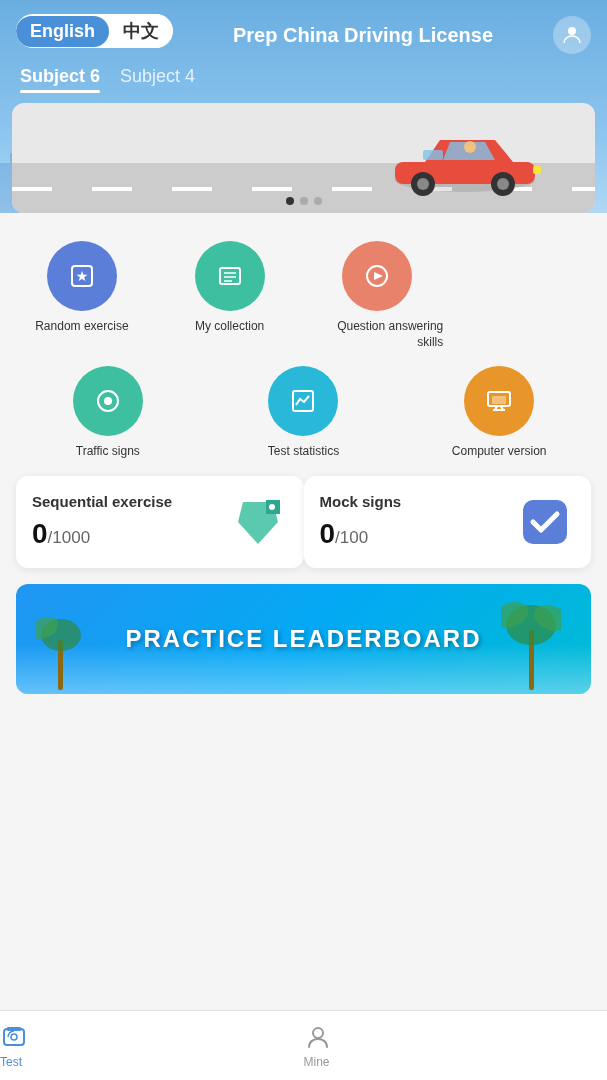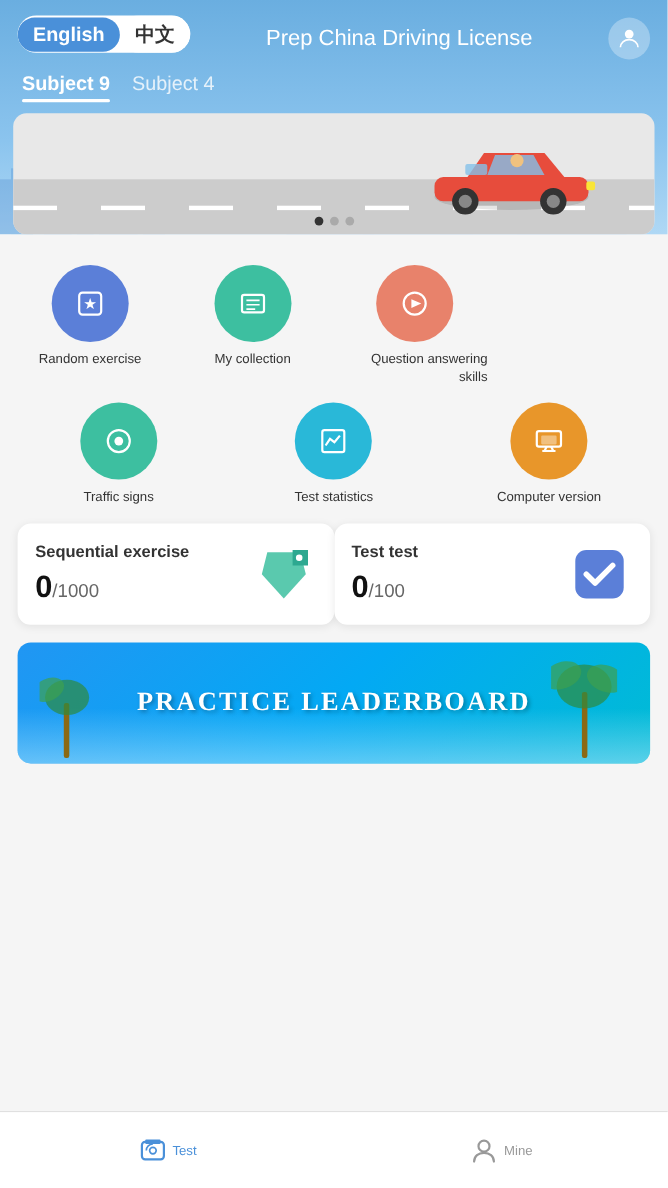--- a/index.html
+++ b/index.html
@@ -42,21 +42,21 @@
 
     .header-top {
       display: flex;
       align-items: center;
       justify-content: space-between;
       margin-bottom: 10px;
     }
     .app-title {
       color: white;
       font-size: 20px;
-      font-weight: 400;
+      font-weight: 700;
       flex: 1;
       text-align: center;
     }
     .avatar-icon {
       width: 38px;
       height: 38px;
       border-radius: 50%;
       background: rgba(255,255,255,0.3);
       display: flex; align-items: center; justify-content: center;
       color: white; font-size: 20px;
@@ -204,21 +204,20 @@
       border-radius: 12px;
       overflow: hidden;
       height: 110px;
       position: relative;
       background: linear-gradient(135deg, #2196F3 0%, #03A9F4 50%, #00BCD4 100%);
       display: flex;
       align-items: center;
       justify-content: center;
       margin-bottom: 16px;
       cursor: pointer;
-      font-family: Liberation Serif, serif;
     }
     .leaderboard-text {
       color: white;
       font-size: 24px;
       font-weight: 900;
       letter-spacing: 2px;
       text-transform: uppercase;
       text-shadow: 2px 2px 4px rgba(0,0,0,0.3);
       z-index: 2;
     }
@@ -229,21 +228,21 @@
       bottom: 0;
       width: 607px;
       height: 70px;
       background: white;
       border-top: 1px solid #e0e0e0;
       display: flex;
     }
     .nav-item {
       flex: 1;
       display: flex;
-      align-items: center;
+      flex-direction: column;
       justify-content: center;
       gap: 4px;
       cursor: pointer;
     }
     .nav-label {
       font-size: 12px;
     }
     .nav-label.active { color: #4a90d9; }
     .nav-label.inactive { color: #999; }
 
@@ -294,21 +293,21 @@
       <div class="app-title">Prep China Driving License</div>
       <div class="avatar-icon">
         <svg width="24" height="24" viewBox="0 0 24 24" fill="white">
           <circle cx="12" cy="8" r="4"></circle>
           <path d="M4 20c0-4 3.6-7 8-7s8 3 8 7" stroke="white" stroke-width="1.5" fill="none"></path>
         </svg>
       </div>
     </div>
 
     <div class="subject-tabs">
-      <div class="subject-tab active">Subject 9</div>
+      <div class="subject-tab active">Subject 6</div>
       <div class="subject-tab inactive">Subject 4</div>
     </div>
   </div>
 
   <svg class="silhouette" viewBox="0 0 607 70" preserveAspectRatio="none">
 
     <rect x="0" y="20" width="30" height="50" fill="#3a7ac5"></rect>
     <rect x="10" y="10" width="20" height="60" fill="#3a7ac5"></rect>
     <rect x="40" y="30" width="25" height="40" fill="#3a7ac5"></rect>
     <rect x="70" y="15" width="15" height="55" fill="#3a7ac5"></rect>
@@ -450,21 +449,21 @@
           <svg width="60" height="60" viewBox="0 0 60 60">
             <path d="M15,10 L45,10 L50,30 L30,52 L10,30 Z" fill="#3dbfa0" opacity="0.85"></path>
             <path d="M38,8 L52,8 L52,22 L38,22 Z" fill="#2da890" rx="4"></path>
             <circle cx="44" cy="15" r="3" fill="white"></circle>
           </svg>
         </div>
       </div>
 
       <div class="card">
         <div class="card-left">
-          <div class="card-title">Test test</div>
+          <div class="card-title">Mock signs</div>
           <div class="card-count">
             <span style="font-size:28px;font-weight:800;color:#111;">0</span><span>/100</span>
           </div>
         </div>
         <div class="card-icon-area">
 
           <svg width="60" height="60" viewBox="0 0 60 60">
             <rect x="8" y="8" width="44" height="44" rx="10" fill="#5b7fd8"></rect>
             <polyline points="18,30 26,38 42,22" stroke="white" stroke-width="5" fill="none" stroke-linecap="round" stroke-linejoin="round"></polyline>
           </svg>

